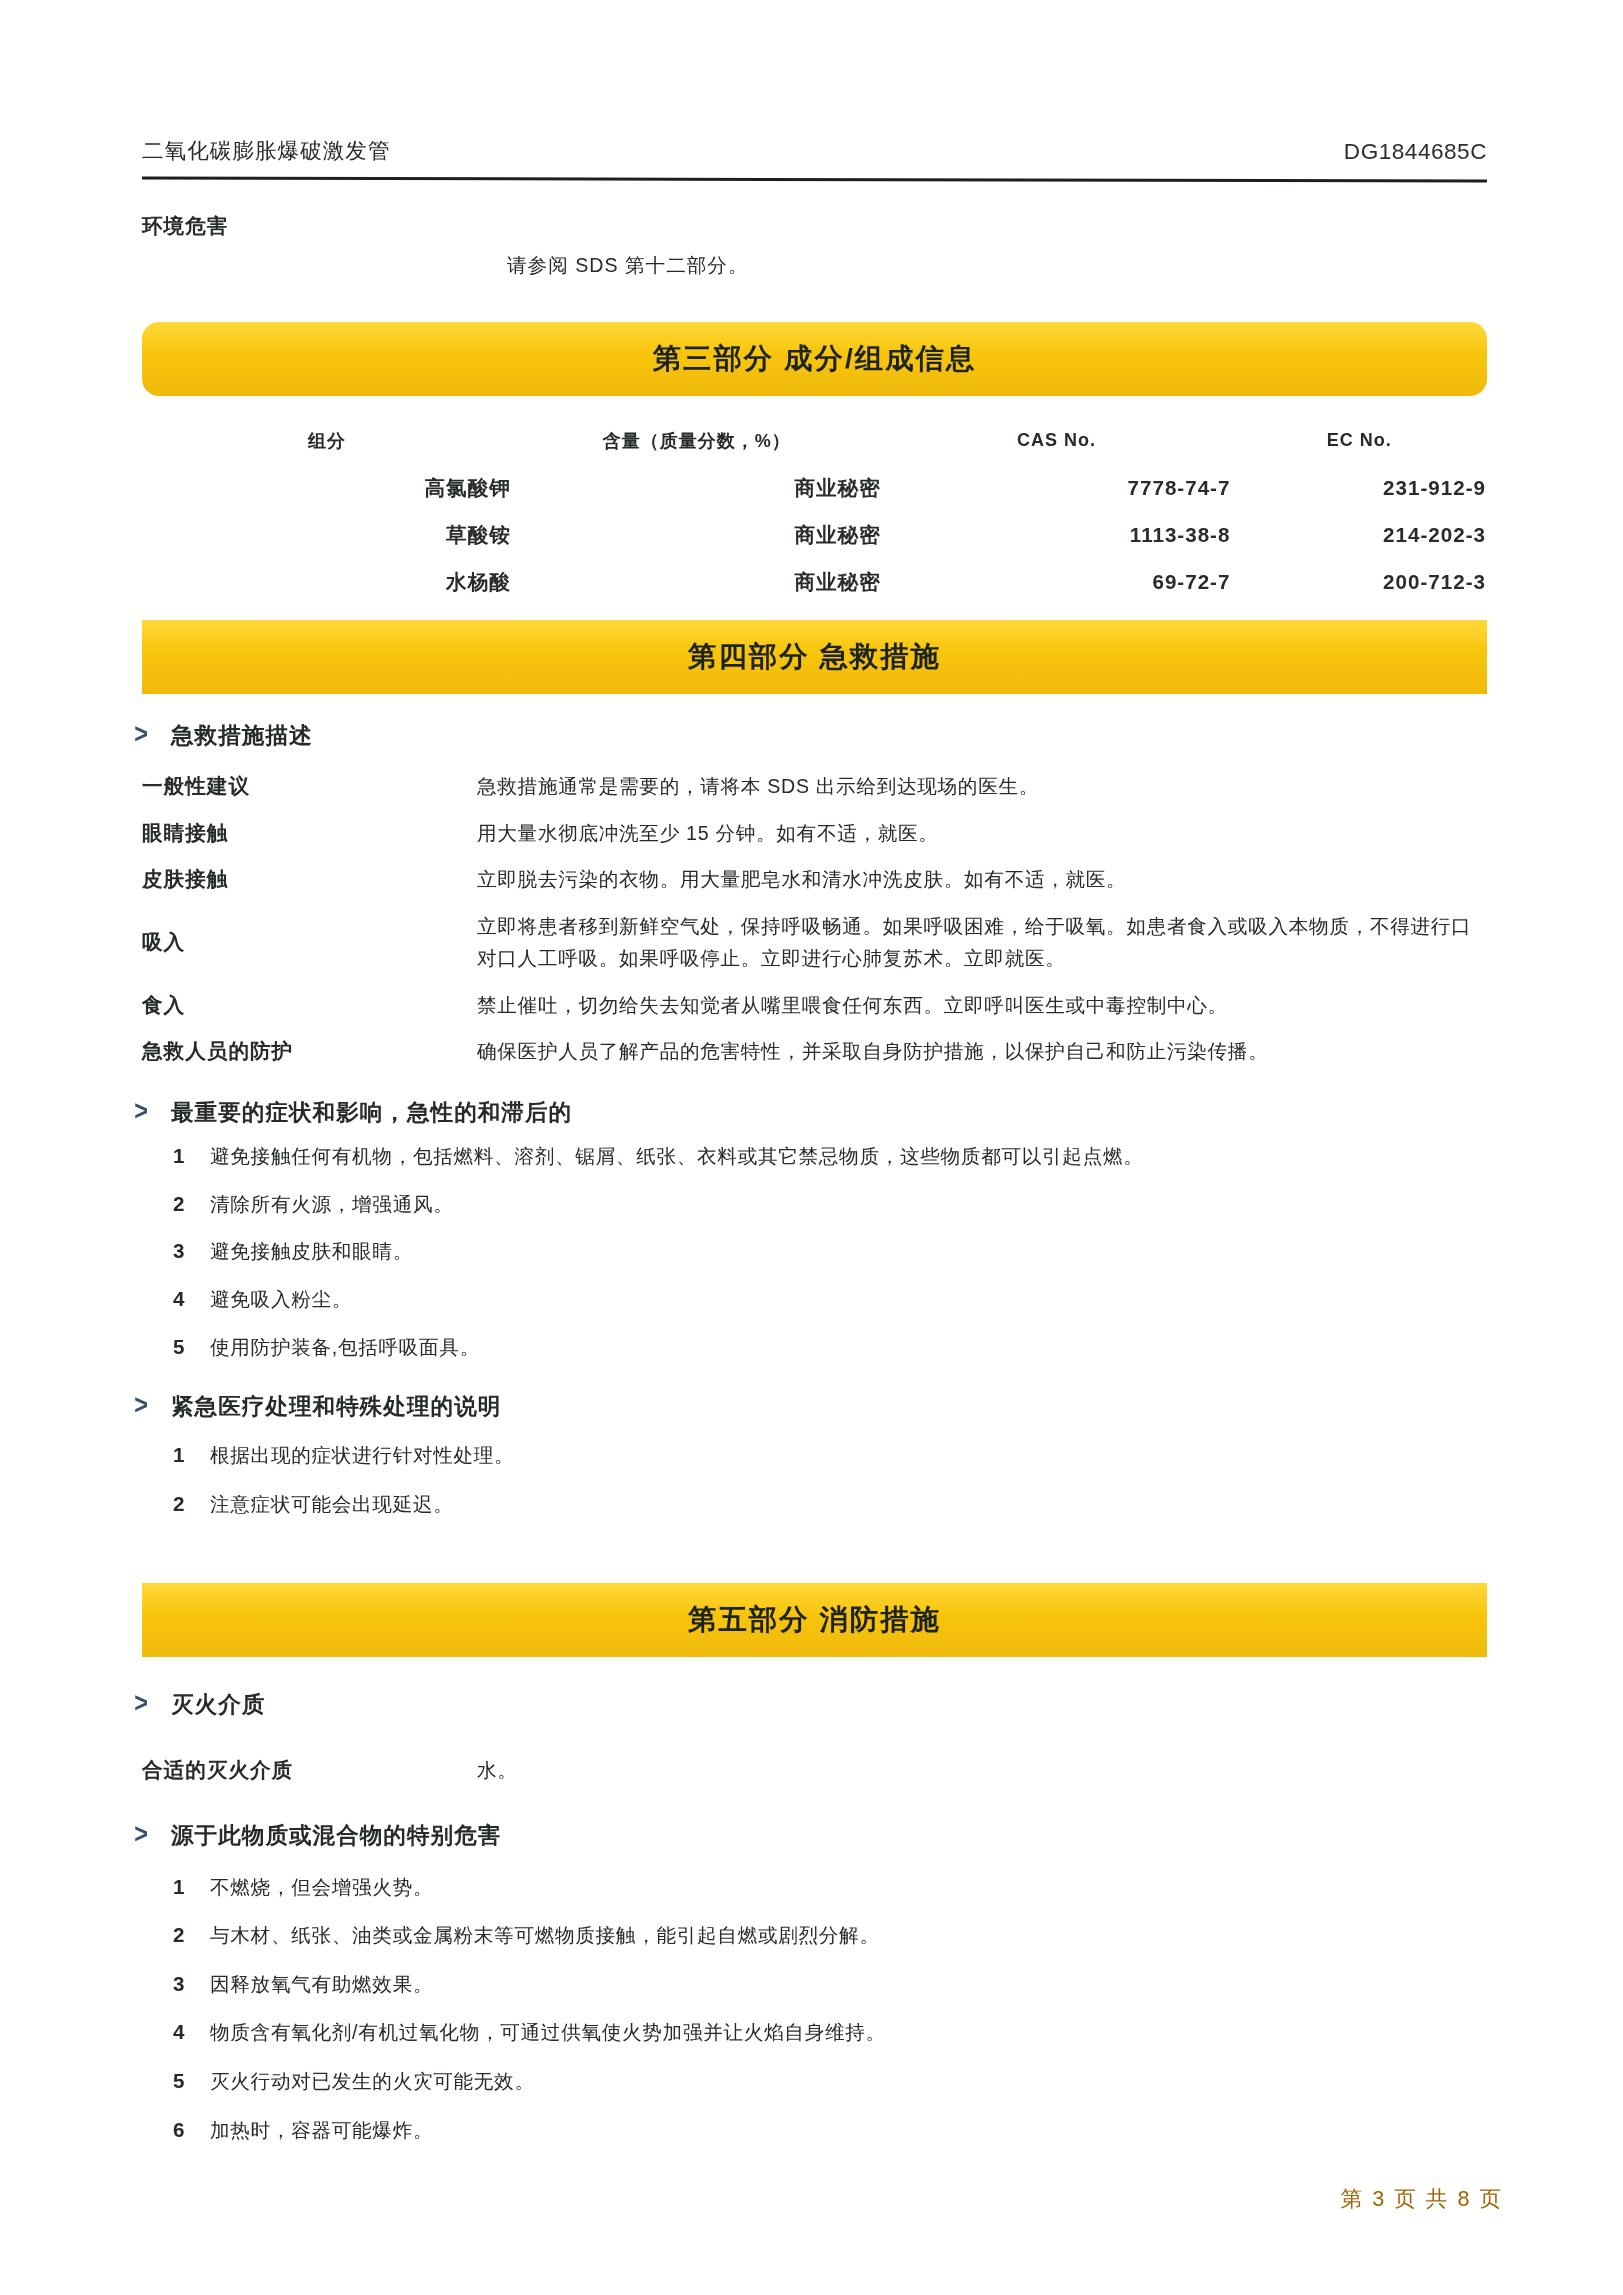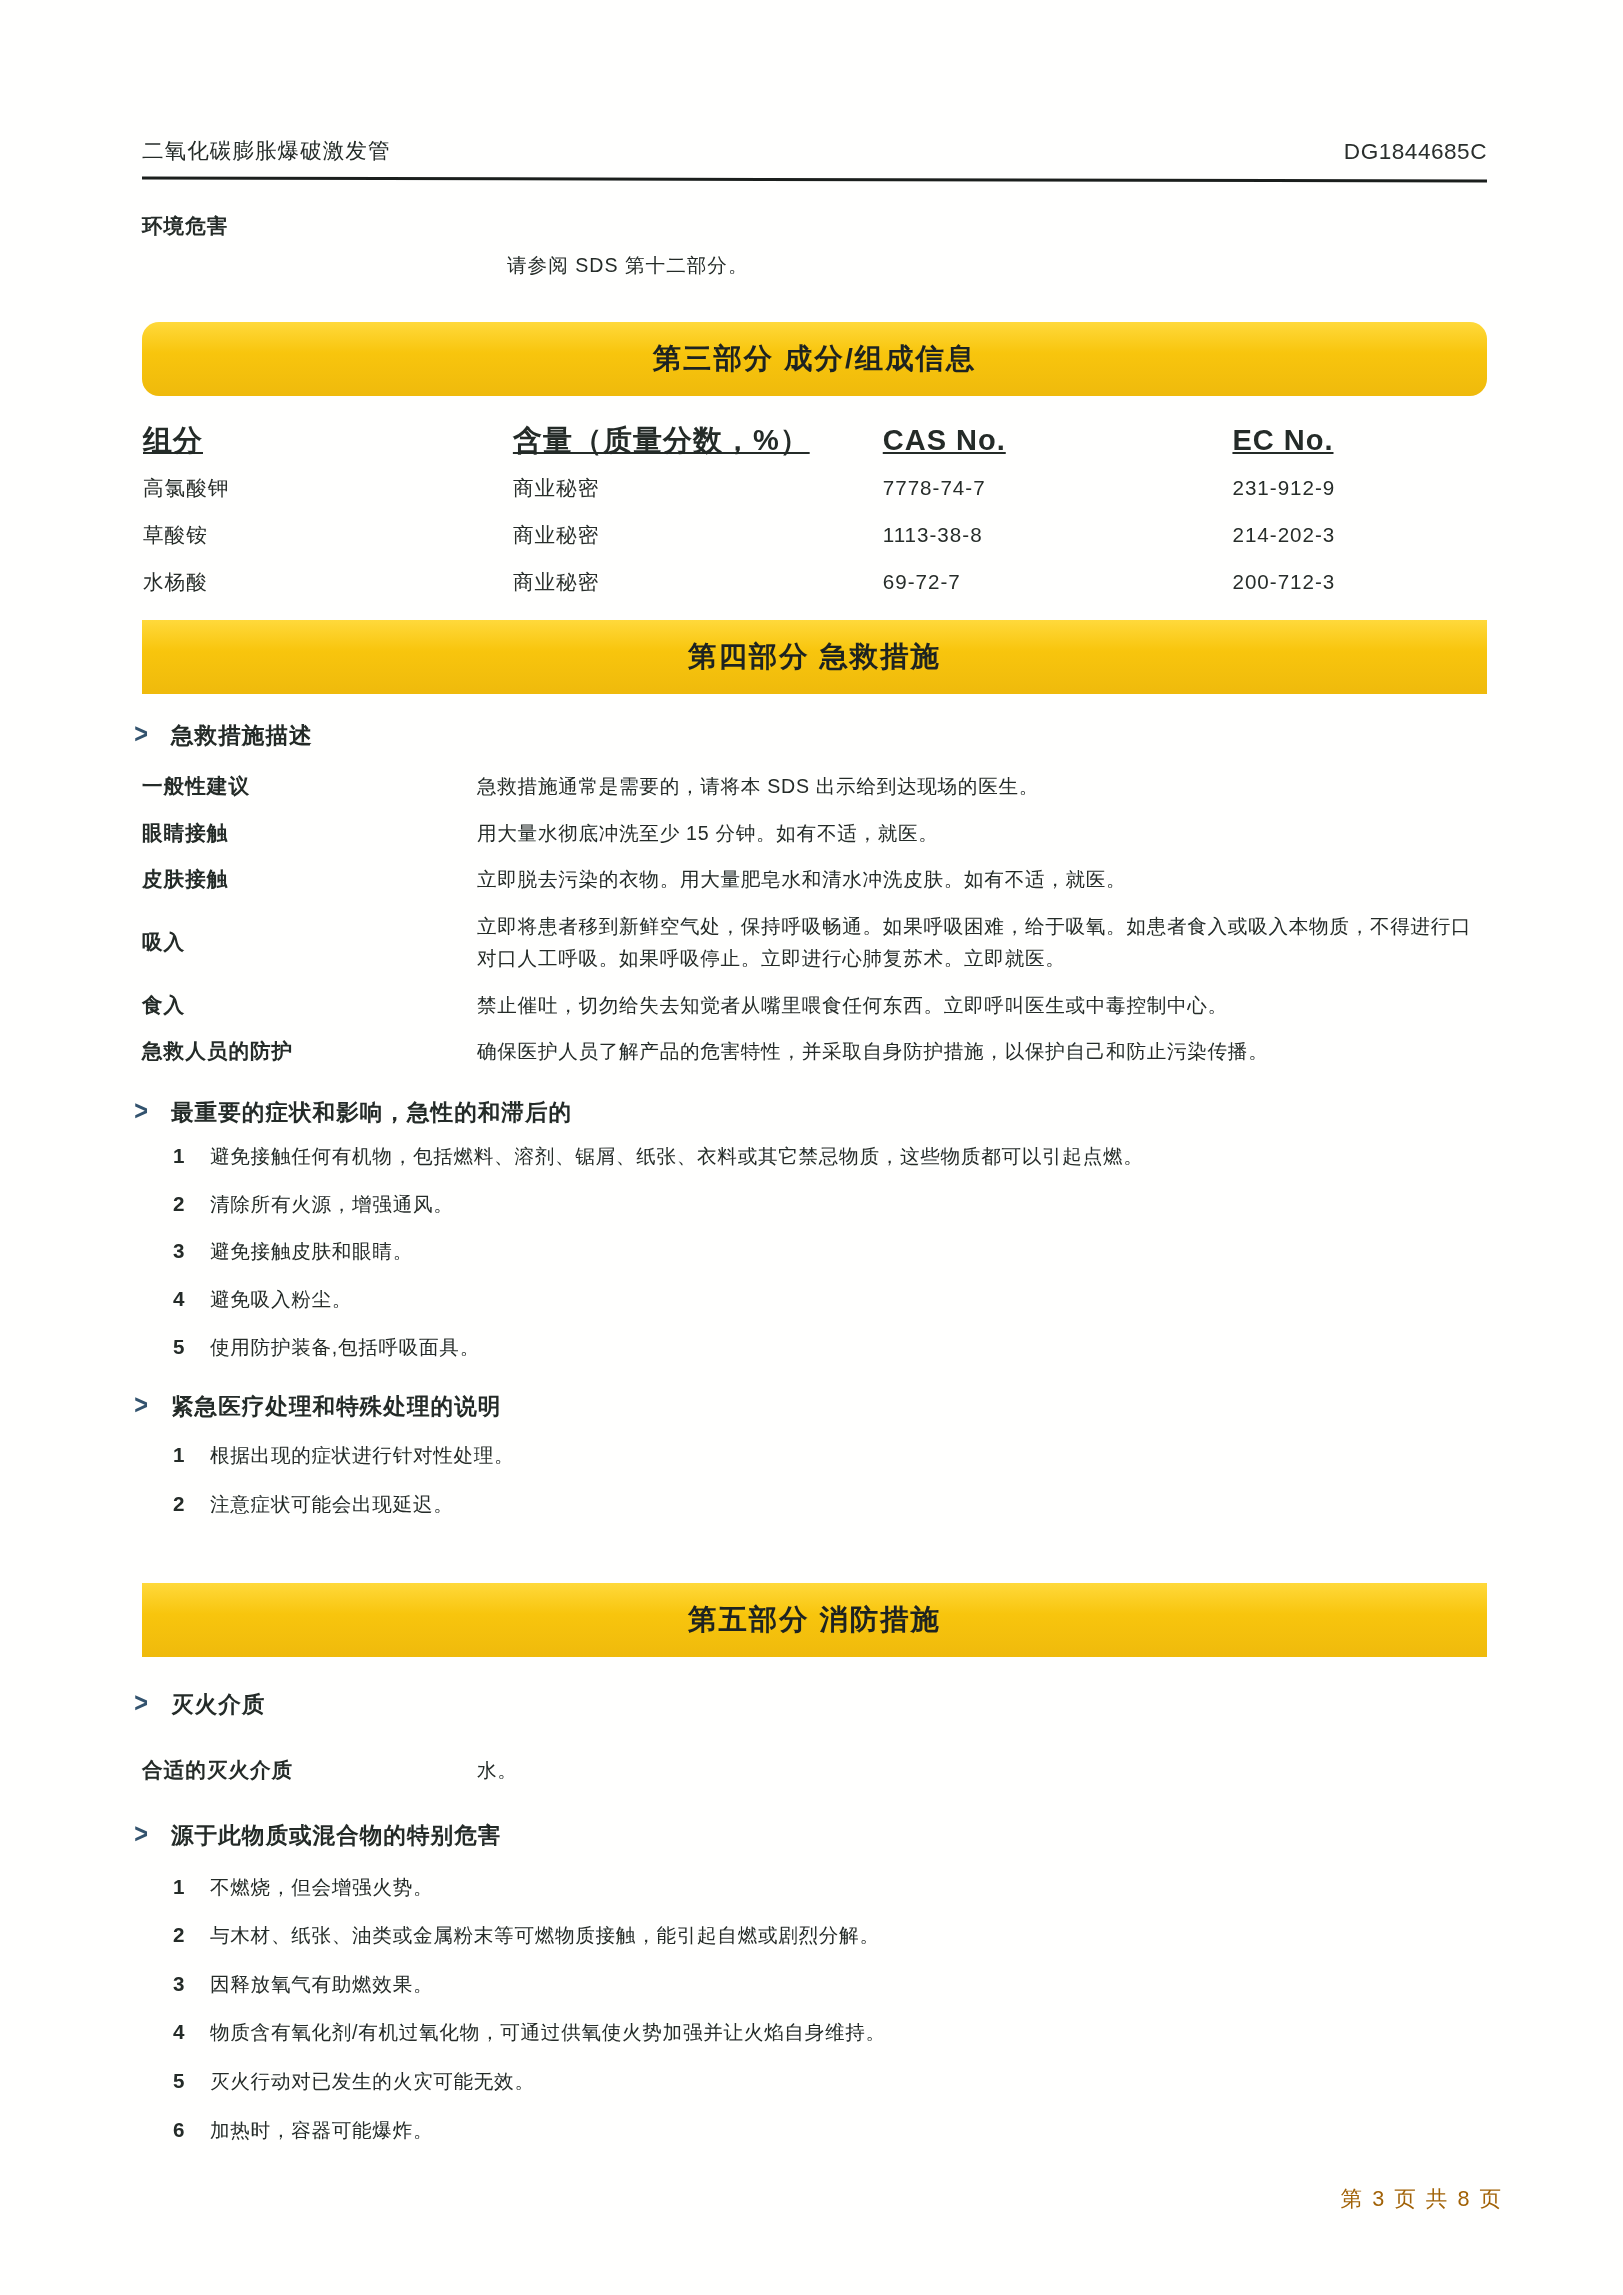--- a/index.html
+++ b/index.html
@@ -39,22 +39,22 @@
     font-size:28.4px;font-weight:bold;letter-spacing:2px;color:#1d2321;
   }
   .banner.s3{margin-top:43px;border-radius:17px;}
   .banner.s4{margin-top:14.7px;}
   .banner.s5{margin-top:64px;}
 
   
   table.comp{
     margin-top:21.6px;width:100%;border-collapse:collapse;table-layout:fixed;
   }
-  table.comp th{font-size:29px;font-weight:bold;letter-spacing:1px;height:45px;text-align:left;vertical-align:middle;text-decoration:underline;}
-  table.comp td{font-size:20.6px;letter-spacing:1px;height:45px;text-align:left;vertical-align:middle;color:#272d2a;}
+  table.comp th{font-size:18px;font-weight:bold;letter-spacing:1px;height:45px;text-align:center;vertical-align:middle;}
+  table.comp td{font-size:20.6px;letter-spacing:1px;height:45px;text-align:right;vertical-align:middle;color:#272d2a;font-weight:bold;}
 
   
   .sec-heading{
     position:relative;padding-left:29px;
     font-size:22.6px;font-weight:bold;letter-spacing:1px;
     line-height:29px;
   }
   .sec-heading .arrow{
     position:absolute;left:-7.8px;top:-1px;
     color:var(--arrow);font-size:23.5px;font-weight:bold;

